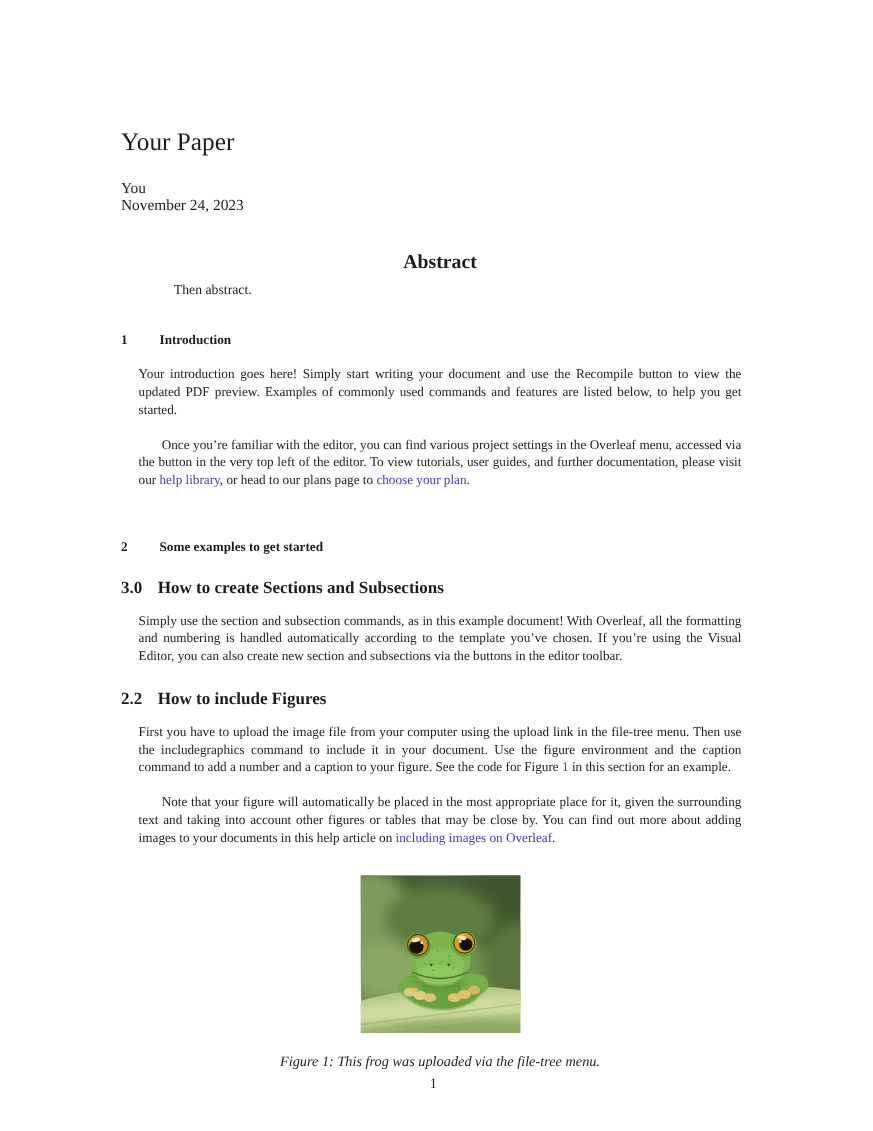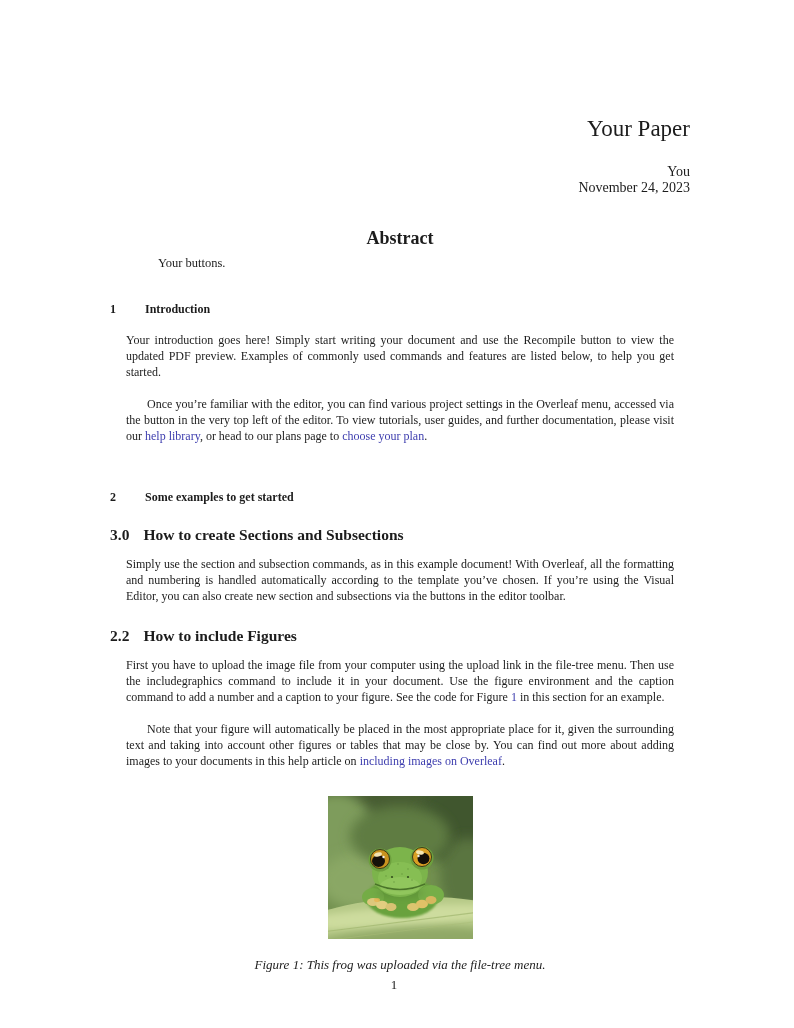--- a/index.html
+++ b/index.html
@@ -6,21 +6,21 @@
   .page {
     position:relative;
     width:794px; height:1028px;
     background:#ffffff;
     font-family:"Liberation Serif","DejaVu Serif",serif;
     color:#1c1c1c;
     overflow:hidden;
   }
   .content { padding:0 104px 0 110px; }
 
-  .title-block { padding-top:116px; text-align:right; }
+  .title-block { padding-top:116px; text-align:left; }
   .paper-title { font-size:23px; line-height:26px; }
   .paper-author { font-size:14px; margin-top:22px; }
   .paper-date { font-size:14px; }
 
   .abstract-heading { margin-top:32px; text-align:center; font-weight:bold; font-size:18px; }
   .abstract-body { margin:7px 40px 0 40px; font-size:12.5px; text-indent:8px; }
 
   .sec-heading { font-weight:bold; font-size:12px; line-height:22px; }
   .sub-heading { font-weight:bold; font-size:15.5px; line-height:19px; }
   .sec-heading .secnum { display:inline-block; min-width:18px; margin-right:17px; }
@@ -55,21 +55,21 @@
 <div class="page">
   <div class="content">
 
     <div class="title-block">
       <div class="paper-title">Your Paper</div>
       <div class="paper-author">You</div>
       <div class="paper-date">November 24, 2023</div>
     </div>
 
     <div class="abstract-heading">Abstract</div>
-    <div class="abstract-body">Your buttons.</div>
+    <div class="abstract-body">Then abstract.</div>
 
     <div class="sec-heading sec1-heading">
       <span class="secnum">1</span><span>Introduction</span>
     </div>
     <p class="body-par after-heading"><span>Your introduction goes here! Simply start writing your document and use the Recompile button to view the updated PDF preview. Examples of commonly used commands and features are listed below, to help you get started.</span></p>
     <p class="body-par indent"><span>Once you’re familiar with the editor, you can find various project settings in the Overleaf menu, accessed via the button in the very top left of the editor. To view tutorials, user guides, and further documentation, please visit our </span><a href="#" style="color: rgb(61, 61, 174);">help library</a><span>, or head to our plans page to </span><a href="#" style="color: rgb(61, 61, 174);">choose your plan</a><span>.</span></p>
 
     <div class="sec-heading sec2-heading">
       <span class="secnum">2</span><span>Some examples to get started</span>
     </div>

